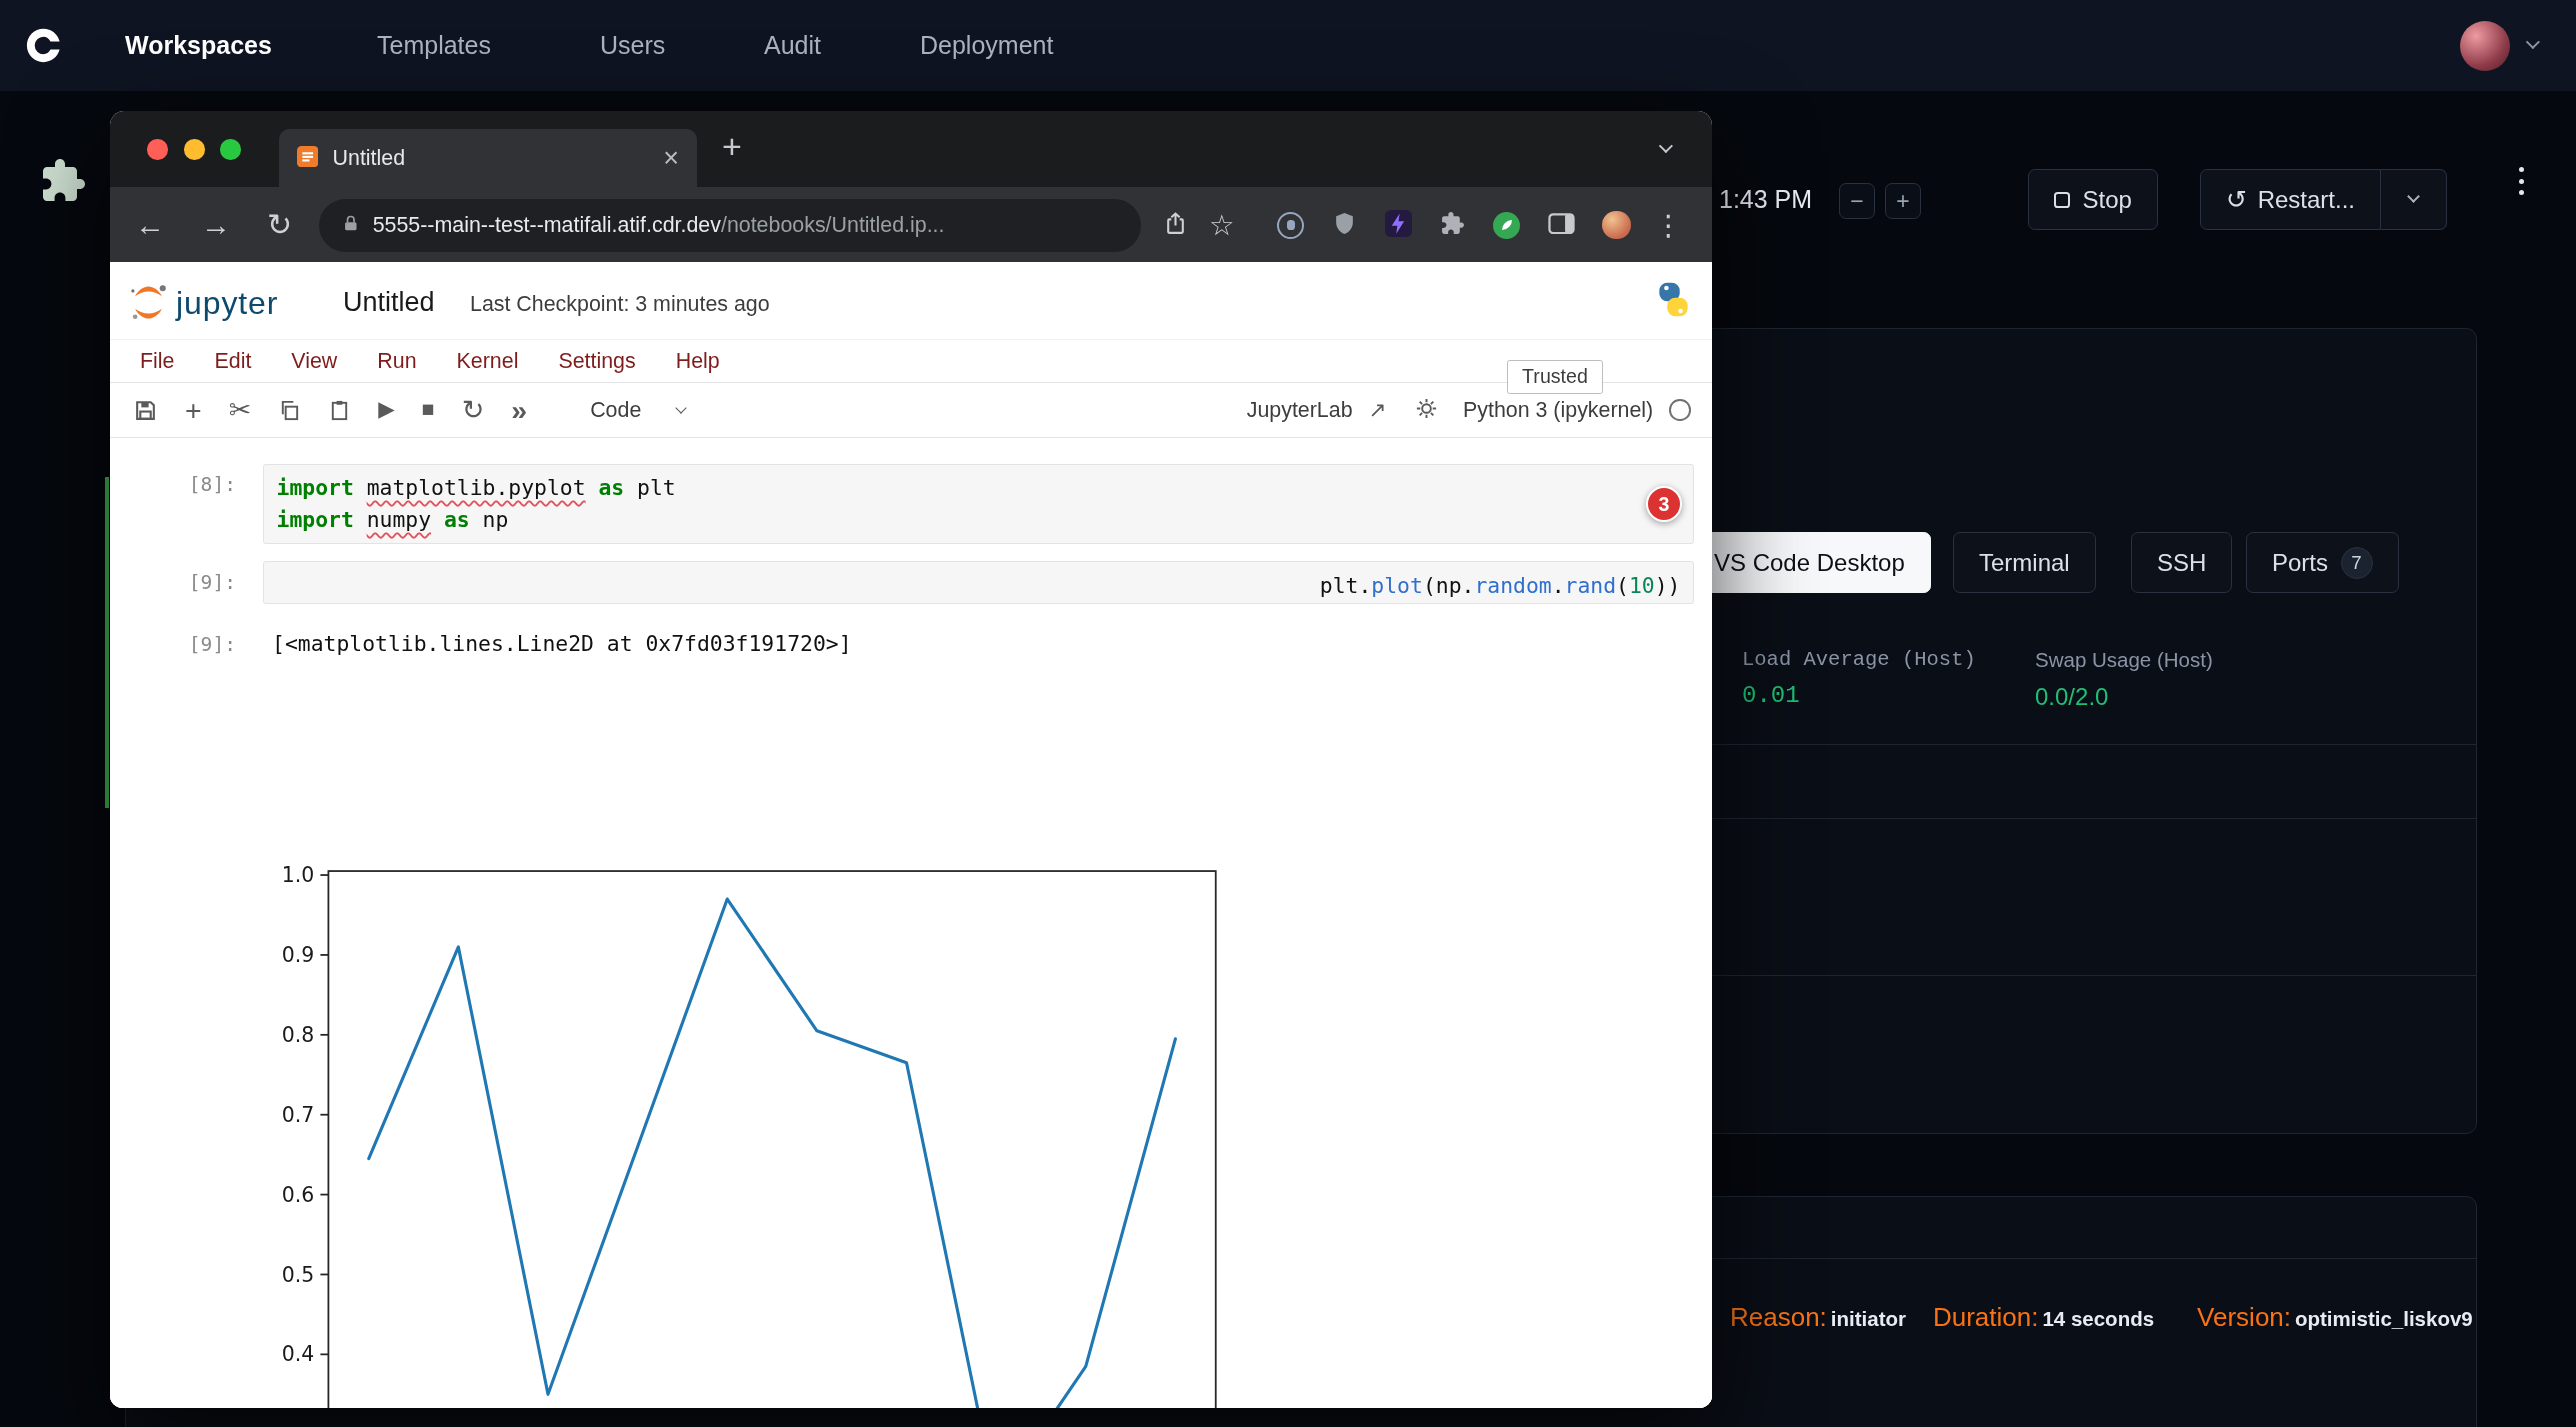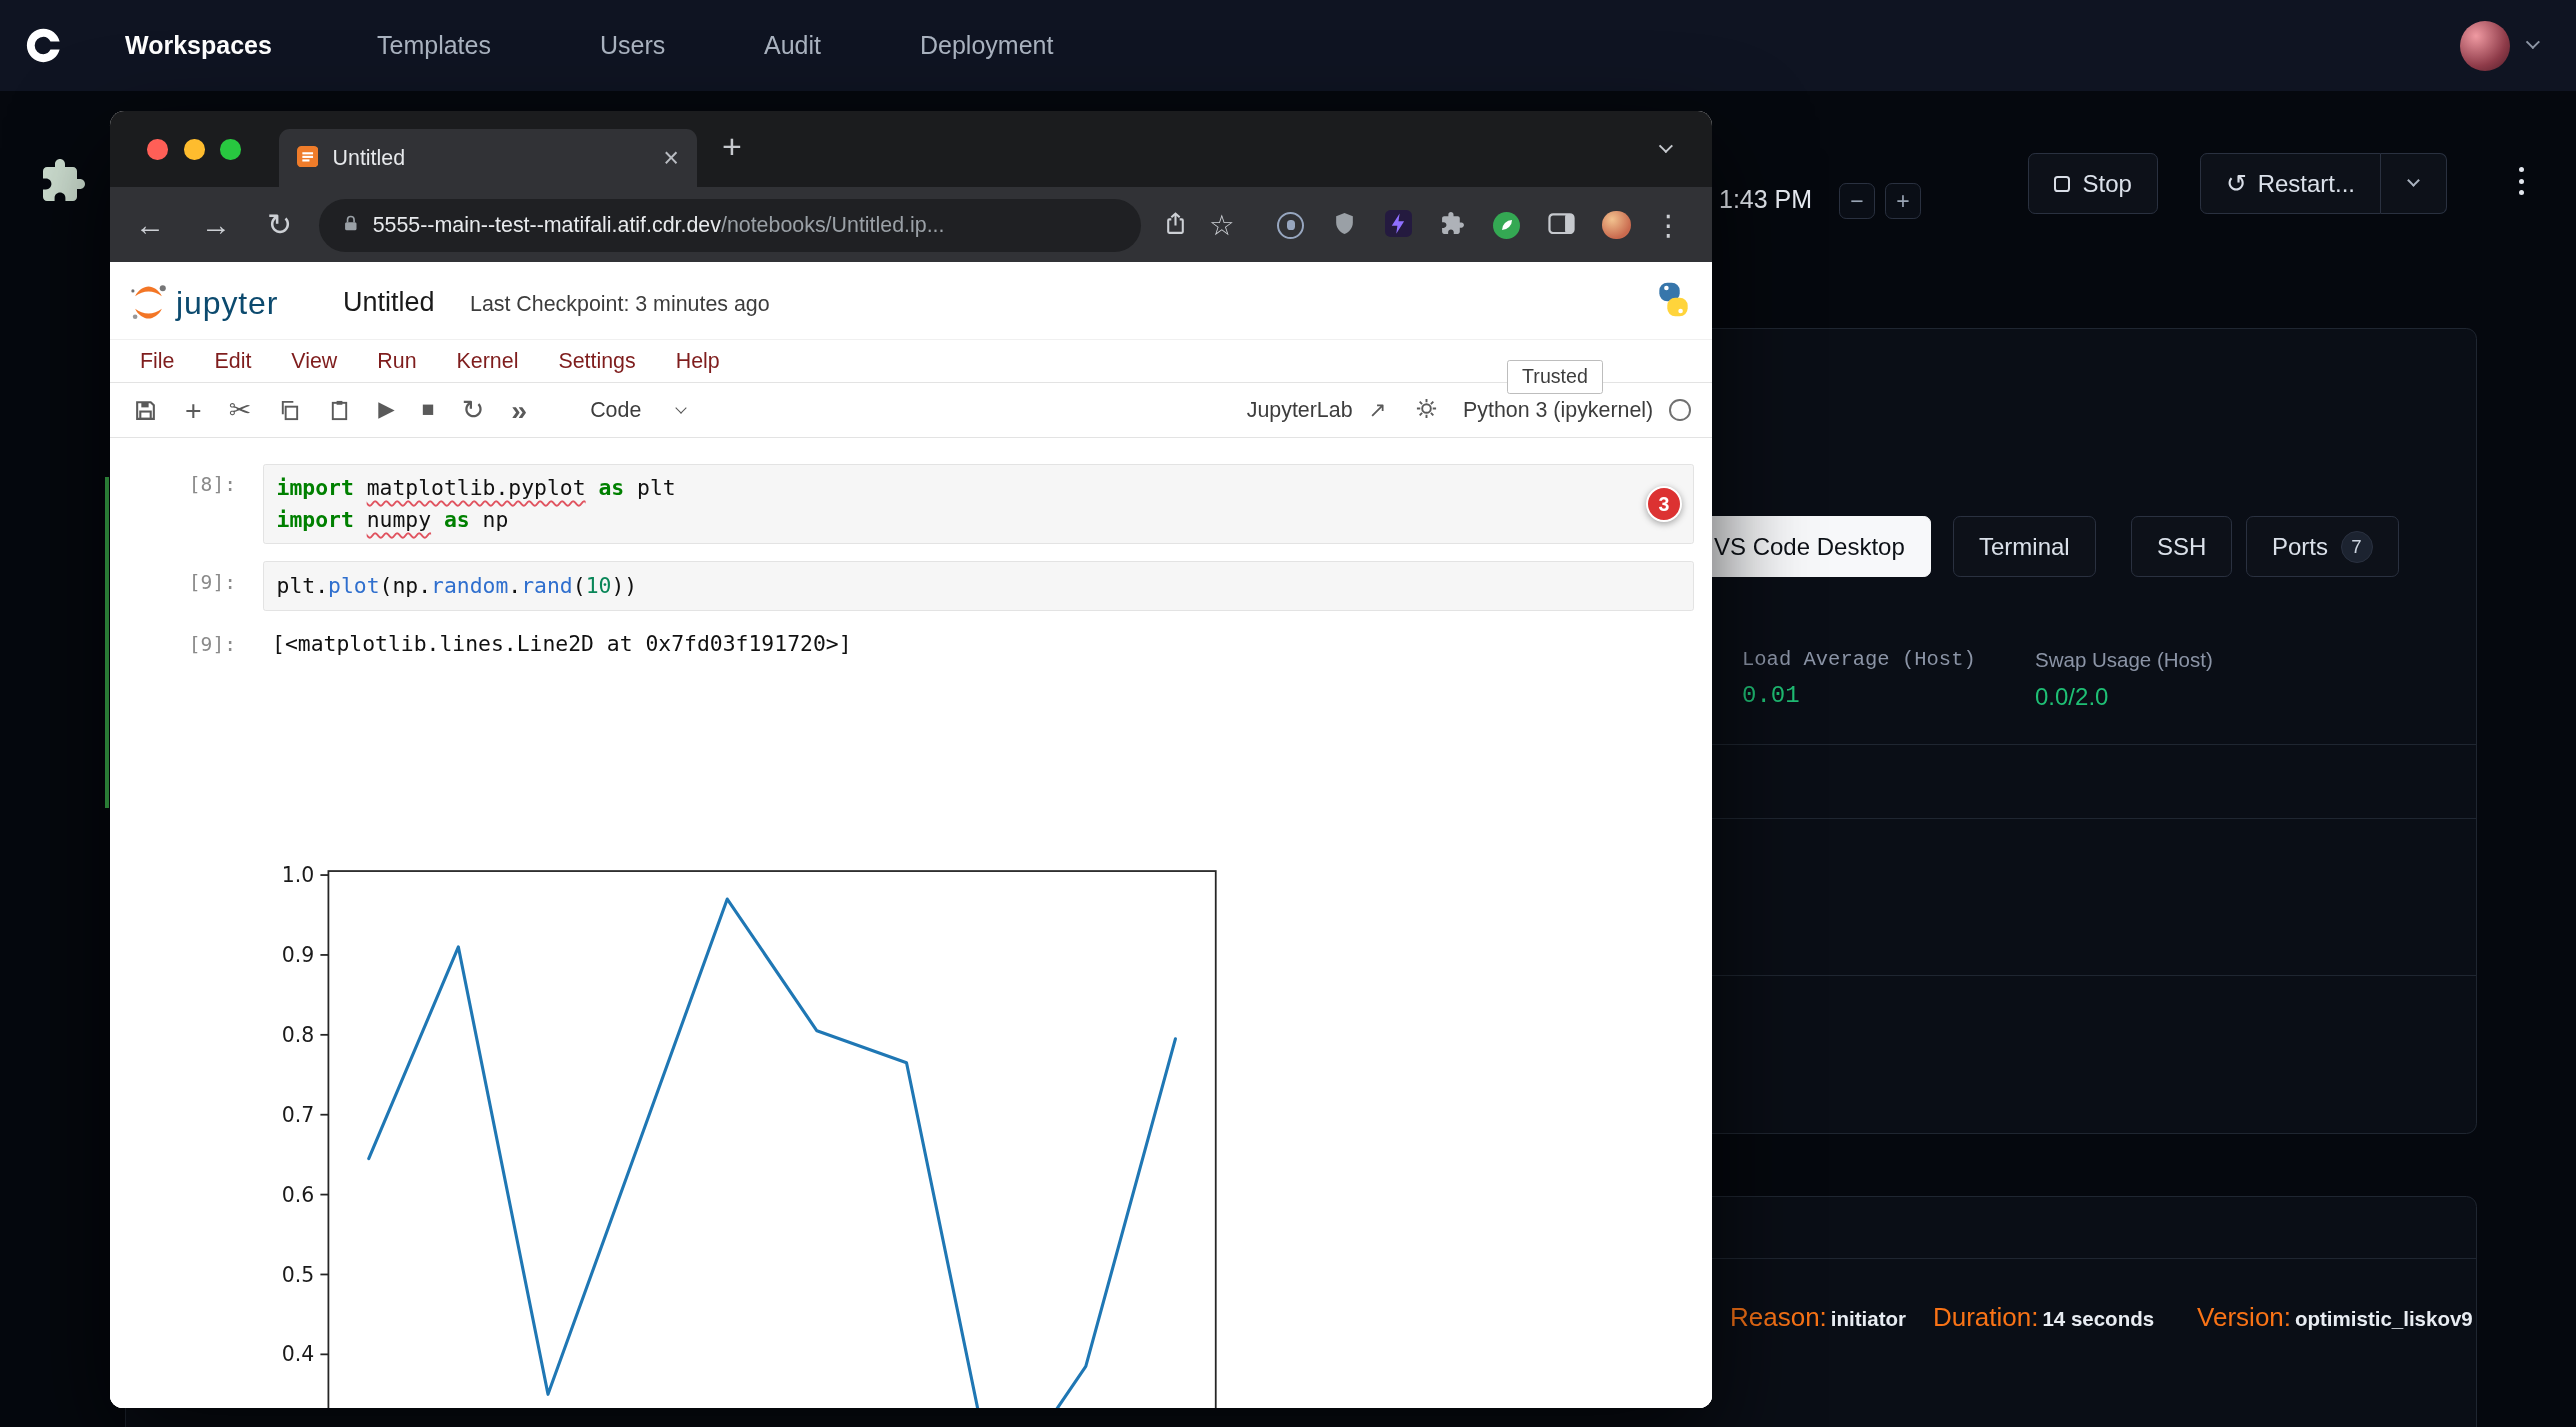--- a/index.html
+++ b/index.html
@@ -9,21 +9,21 @@
   .flex { display:flex; align-items:center; }
 
   
   .topnav { position:absolute; left:0; top:0; width:2576px; height:91px; background:#0f1422; display:flex; align-items:center; }
   .navitem { font-size:25px; color:#aab3c0; cursor:pointer; }
   .navitem.active { color:#ffffff; font-weight:bold; }
   .nav-avatar { width:50px; height:50px; border-radius:50%; background:radial-gradient(circle at 32% 30%, #ef9aa2, #8e3b49 62%, #4d1c28); }
   .chev { display:inline-block; width:9.8px; height:9.8px; border-right:2.7px solid currentColor; border-bottom:2.7px solid currentColor; transform:rotate(45deg); }
 
   
-  .wbtn { height:61px; border-radius:7.1px; background:#0d1119; border:0.9px solid #2a3140; color:#dbe1ea; font-size:24px; display:flex; align-items:center; justify-content:center; padding:0 25px; }
+  .wbtn { height:61px; border-radius:7.1px; background:#0d1119; border:0.9px solid #2a3140; color:#dbe1ea; font-size:24px; display:flex; align-items:center; justify-content:center; padding:0 25px;margin-top:16px; }
   .panel { position:absolute; background:#0a0e16; border:0.9px solid #1f2631; border-radius:10.7px; }
   .divider-h { position:absolute; left:0; right:0; height:0; border-top:0.9px solid #1f2631; }
   .metric-label { font-size:20.5px; color:#8b94a6; }
   .metric-value { font-size:24px; color:#1fbf75; }
   .foot-label { color:#f97316; font-size:26px; }
   .foot-value { color:#e8ecf2; font-size:20.5px; font-weight:bold; }
   .sq-btn { width:36px; height:36px; border:0.9px solid #2a3140; border-radius:7.1px; color:#9aa5b5; font-size:23px; display:flex; align-items:center; justify-content:center; background:#0a0e16; }
 
   
   .browser { position:absolute; left:110px; top:111px; width:1602px; height:1297px; border-radius:14.2px 14.2px 12.5px 12.5px; overflow:hidden; background:#ffffff; box-shadow:0 36px 98px rgba(0,0,0,.7); }
@@ -321,21 +321,21 @@
       </span>
     </div>
 
     <div class="jp-content">
 
       <span class="prompt" style="top:35px;">[8]:</span>
       <div class="cell" style="top:26px;height:80px;"><span class="tok-kw">import </span><span class="tok-err">matplotlib.pyplot</span><span class="tok-kw"> as </span><span>plt</span><br><span class="tok-kw">import </span><span class="tok-err">numpy</span><span class="tok-kw"> as </span><span>np</span></div>
       <span class="badge" style="left:1536px;top:48px;">3</span>
 
       <span class="prompt" style="top:133px;">[9]:</span>
-      <div class="cell" style="top:123px;height:50px;padding-top:8px;"><span>plt.</span><span class="tok-fn">plot</span><span>(np.</span><span class="tok-fn">random</span><span>.</span><span class="tok-fn">rand</span><span>(</span><span class="tok-num">10</span><span>))</span></div>
+      <div class="cell" style="top:123px;height:43px;padding-top:8px;text-align:right;"><span>plt.</span><span class="tok-fn">plot</span><span>(np.</span><span class="tok-fn">random</span><span>.</span><span class="tok-fn">rand</span><span>(</span><span class="tok-num">10</span><span>))</span></div>
 
       <span class="prompt" style="top:195px;">[9]:</span>
       <span class="out-text" style="left:162px;top:193px;">[&lt;matplotlib.lines.Line2D at 0x7fd03f191720&gt;]</span>
 
       <svg id="mpl-chart" class="abs" style="left:157px;top:423px;" width="979" height="717" viewBox="0 0 1100 805">
           <rect x="69" y="11" width="997" height="736" fill="#ffffff" stroke="#262626" stroke-width="2"></rect>
           <line x1="60" y1="733.5365853658536" x2="69" y2="733.5365853658536" stroke="#262626" stroke-width="2"></line>
           <text x="53" y="741.5365853658536" text-anchor="end" font-size="23" fill="#1a1a1a" font-family="DejaVu Sans, sans-serif">0.2</text>
           <line x1="60" y1="643.780487804878" x2="69" y2="643.780487804878" stroke="#262626" stroke-width="2"></line>
           <text x="53" y="651.780487804878" text-anchor="end" font-size="23" fill="#1a1a1a" font-family="DejaVu Sans, sans-serif">0.3</text>

